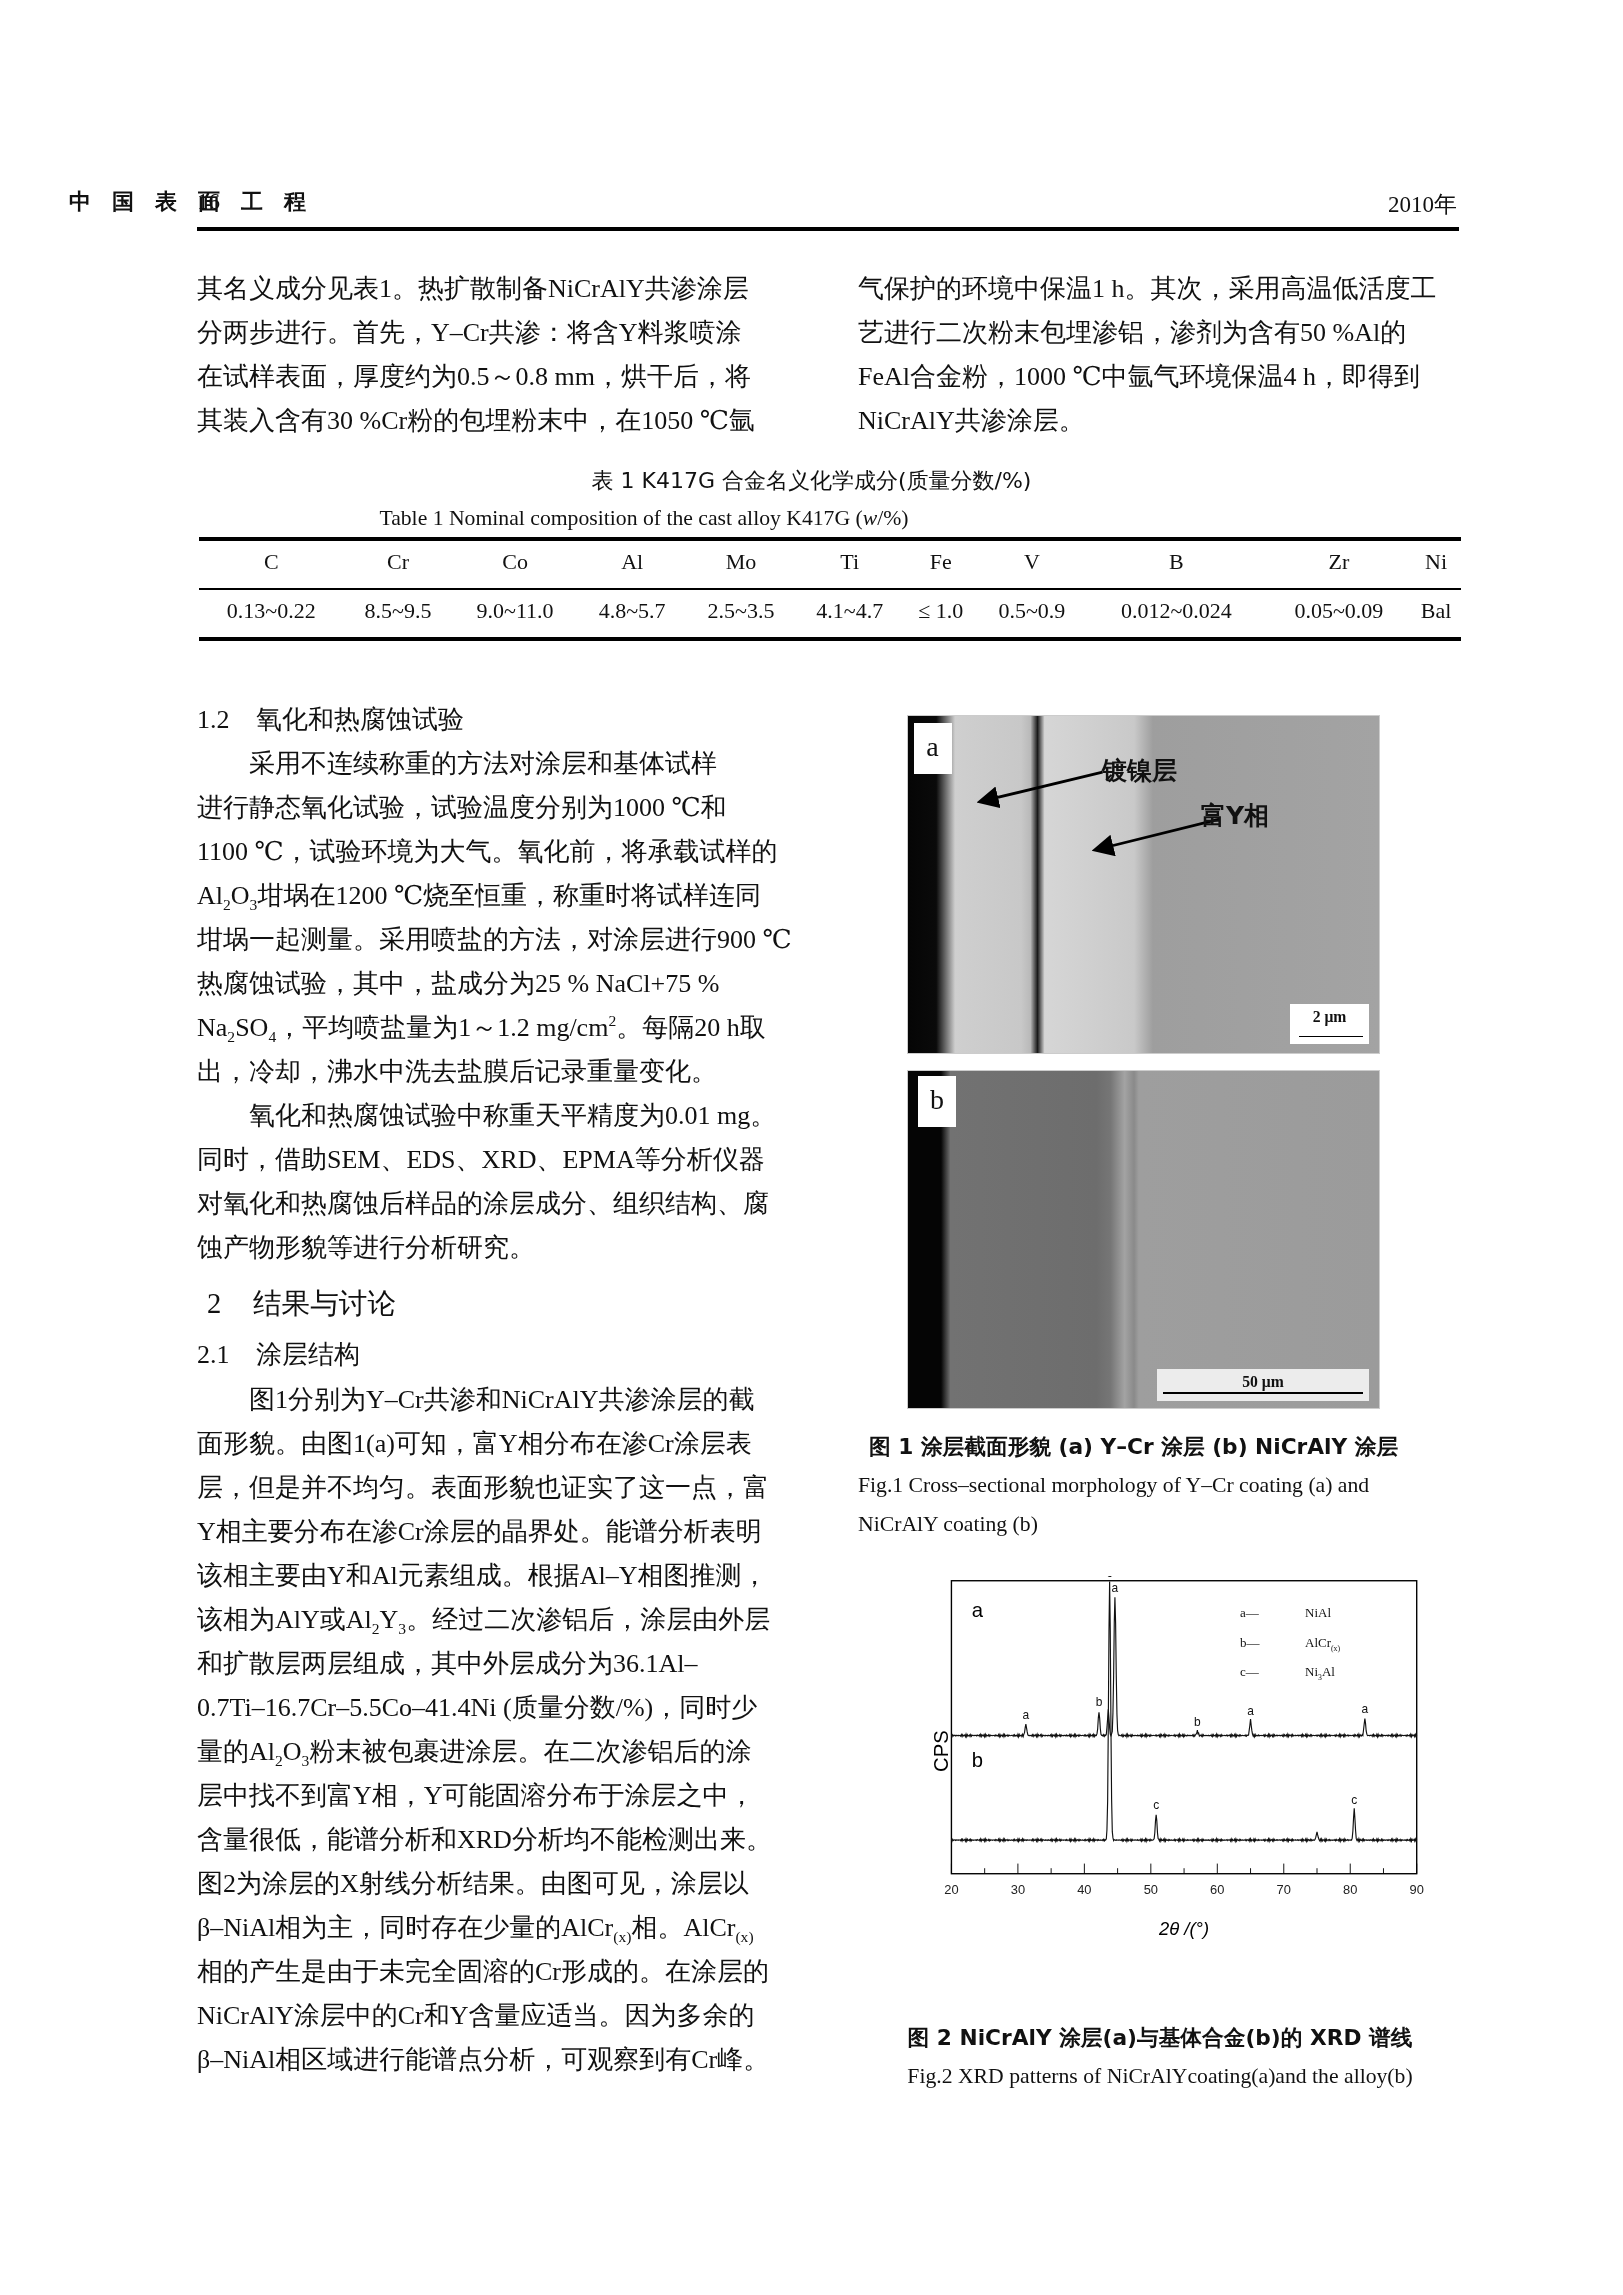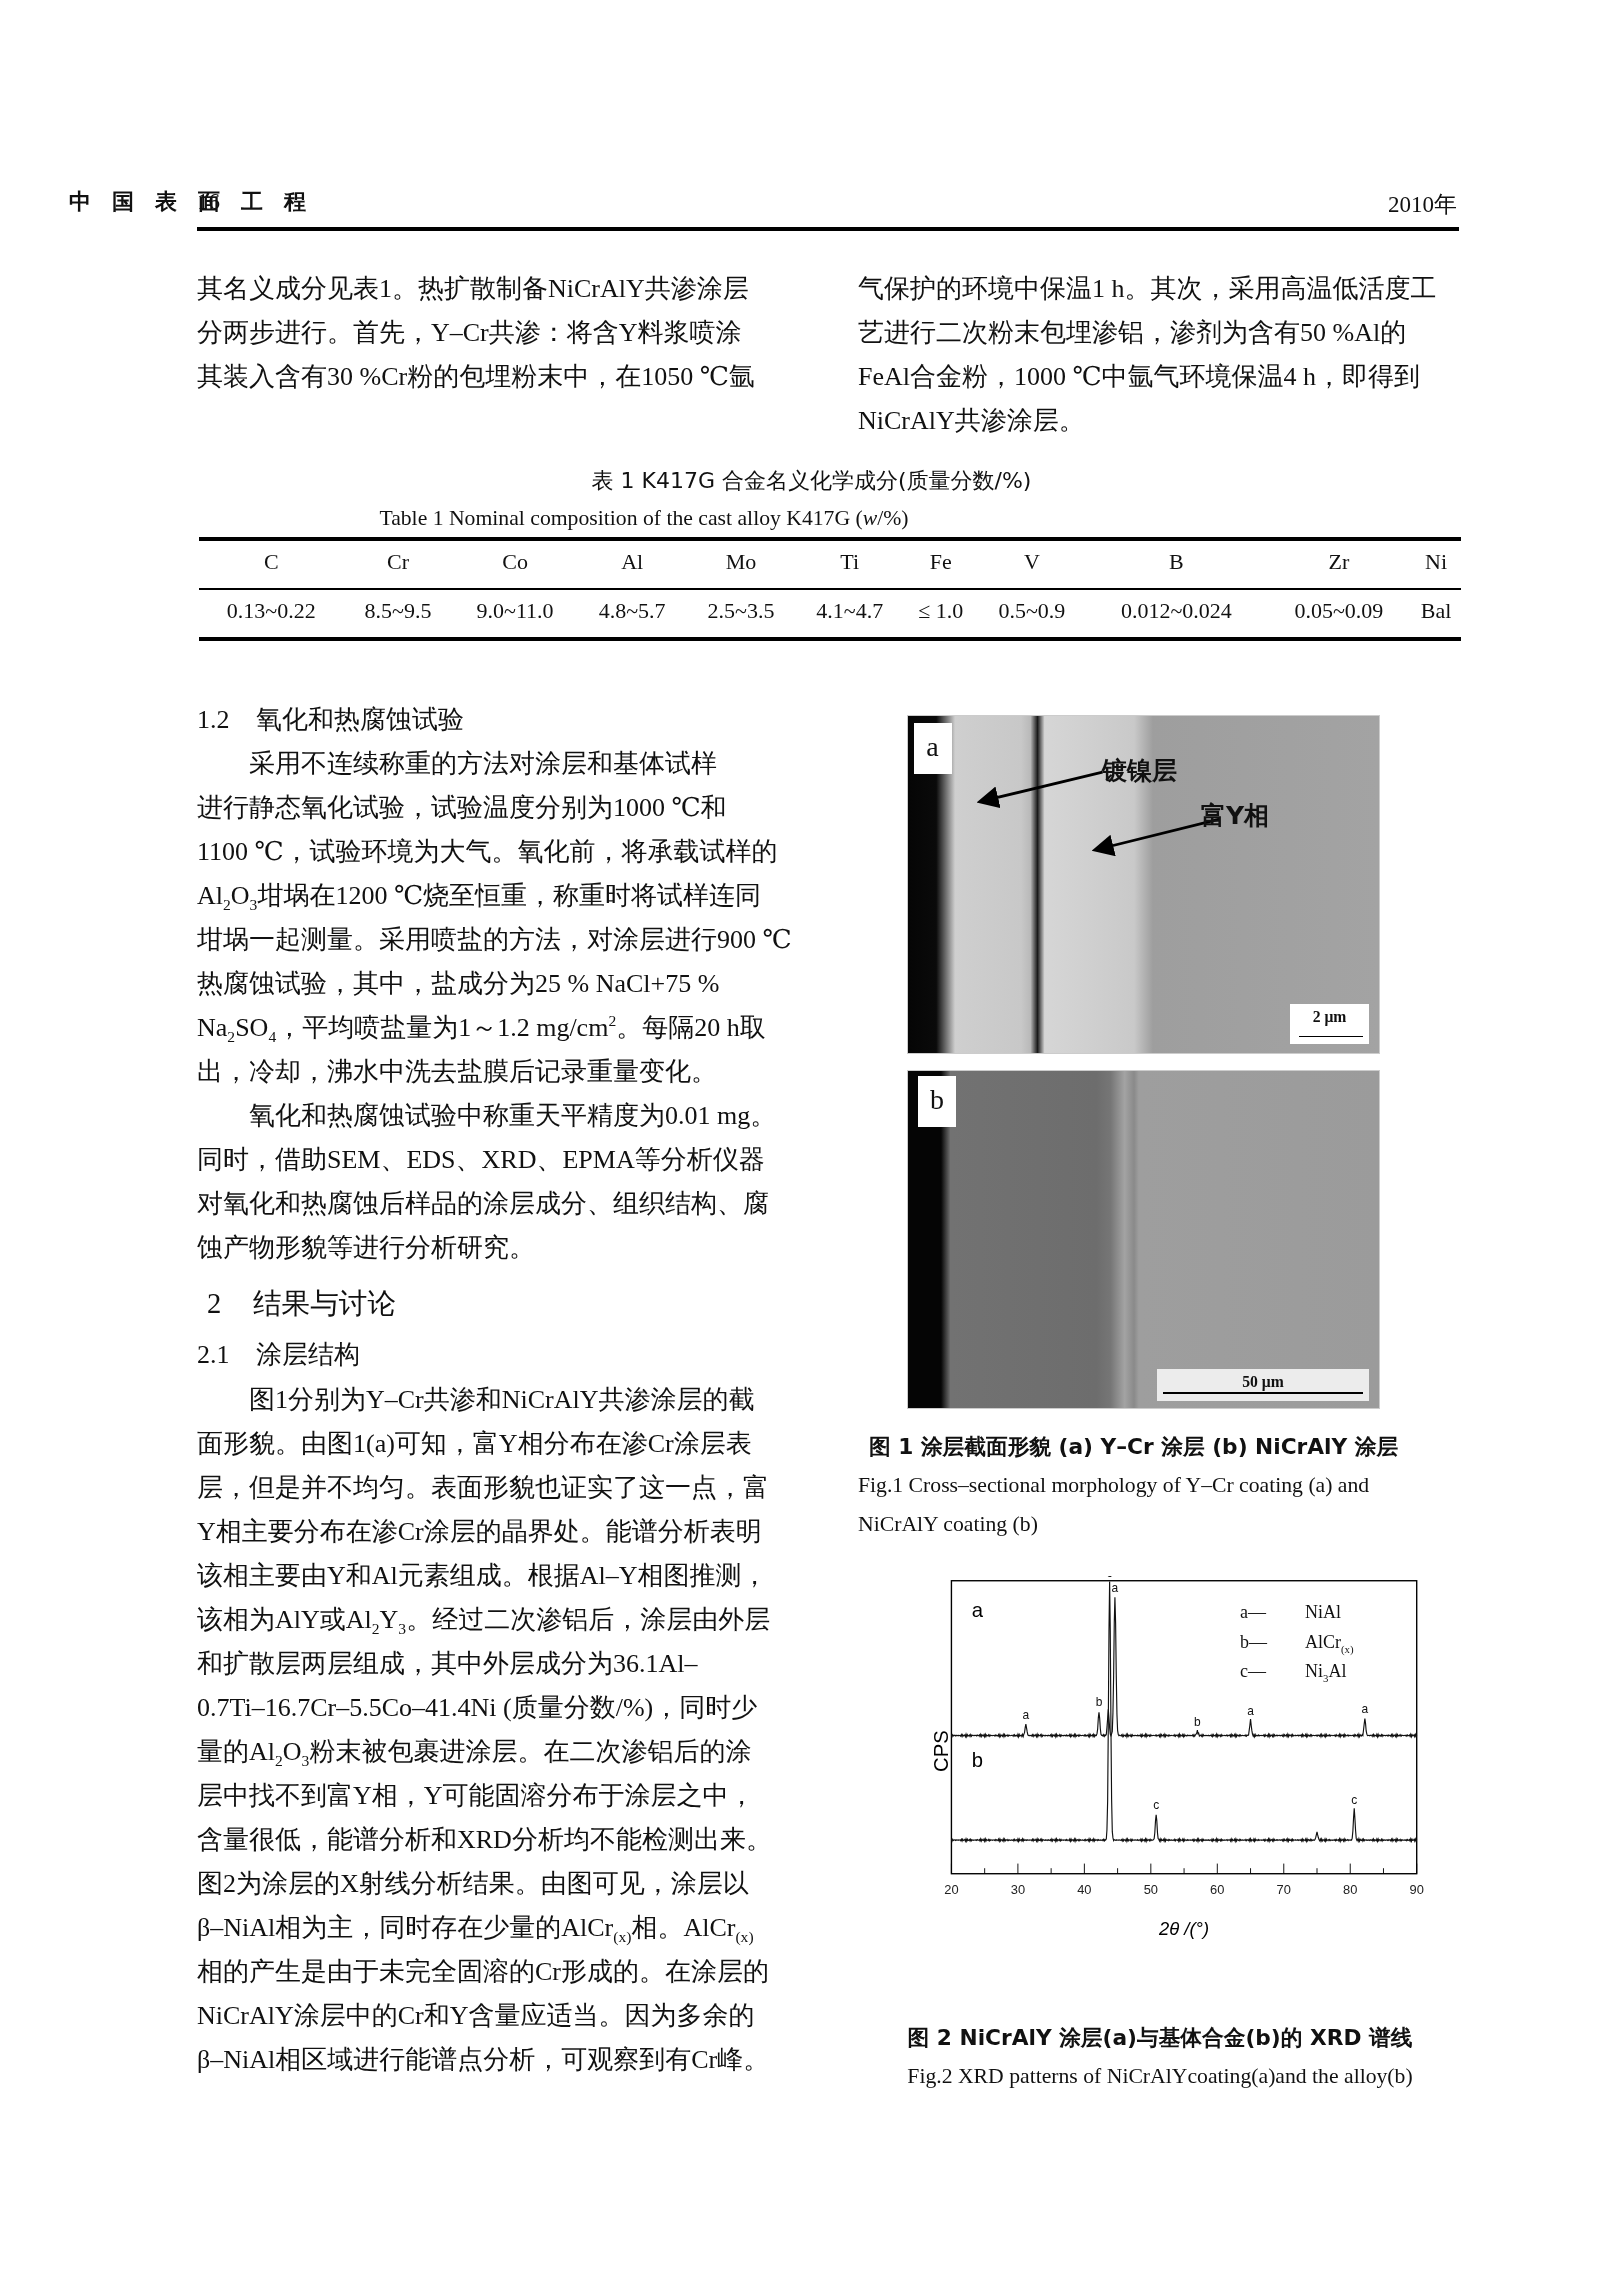--- a/index.html
+++ b/index.html
@@ -58,20 +58,21 @@
 <body>
 
 <div class="abs hdr-num">16</div>
 <div class="abs hdr-title">中国表面工程</div>
 <div class="abs hdr-year">2010年</div>
 <div class="abs hdr-rule"></div>
 
 <div class="abs para col-left" style="top:267px;">
   <div>其名义成分见表1。热扩散制备NiCrAlY共渗涂层</div>
   <div>分两步进行。首先，Y–Cr共渗：将含Y料浆喷涂</div>
+  <div>在试样表面，厚度约为0.5～0.8 mm，烘干后，将</div>
   <div>其装入含有30 %Cr粉的包埋粉末中，在1050 ℃氩</div>
 </div>
 <div class="abs para col-right" style="top:267px;">
   <div>气保护的环境中保温1 h。其次，采用高温低活度工</div>
   <div>艺进行二次粉末包埋渗铝，渗剂为含有50 %Al的</div>
   <div>FeAl合金粉，1000 ℃中氩气环境保温4 h，即得到</div>
   <div>NiCrAlY共渗涂层。</div>
 </div>
 
 <div class="abs tbl-cap-cn">表 1 K417G 合金名义化学成分(质量分数/%)</div>
@@ -230,21 +231,21 @@
         <text x="617.1428571428571" y="690">60</text>
         <text x="761.4285714285714" y="690">70</text>
         <text x="905.7142857142857" y="690">80</text>
         <text x="1050" y="690">90</text>
       </g>
     <text x="84" y="88" font-size="44" font-family="Liberation Serif, serif">a</text>
     <text x="84" y="414" font-size="44" font-family="Liberation Serif, serif">b</text>
     <text x="-4" y="380" font-size="44" font-family="Liberation Serif, serif" transform="rotate(-90 -4 380)" text-anchor="middle" dy="36">CPS</text>
     <text x="545" y="780" font-size="40" font-family="Liberation Serif, serif" font-style="italic" text-anchor="middle">2θ /(°)</text>
   </svg>
-  <div class="abs" style="left:307px; top:22px; font-size:18px; line-height:29.5px;">
+  <div class="abs" style="left:307px; top:22px; font-size:13px; line-height:29.5px;">
     <div><span style="display:inline-block;width:65px;">a—</span><span>NiAl</span></div>
     <div><span style="display:inline-block;width:65px;">b—</span><span>AlCr</span><sub>(x)</sub></div>
     <div><span style="display:inline-block;width:65px;">c—</span><span>Ni</span><sub>3</sub><span>Al</span></div>
   </div>
 </div>
 <div class="abs fig-cap" style="left:858px; top:2018px; width:604px; text-align:center;">
   <div class="cn">图 2 NiCrAlY 涂层(a)与基体合金(b)的 XRD 谱线</div>
   <div>Fig.2 XRD patterns of NiCrAlYcoating(a)and the alloy(b)</div>
 </div>
 

